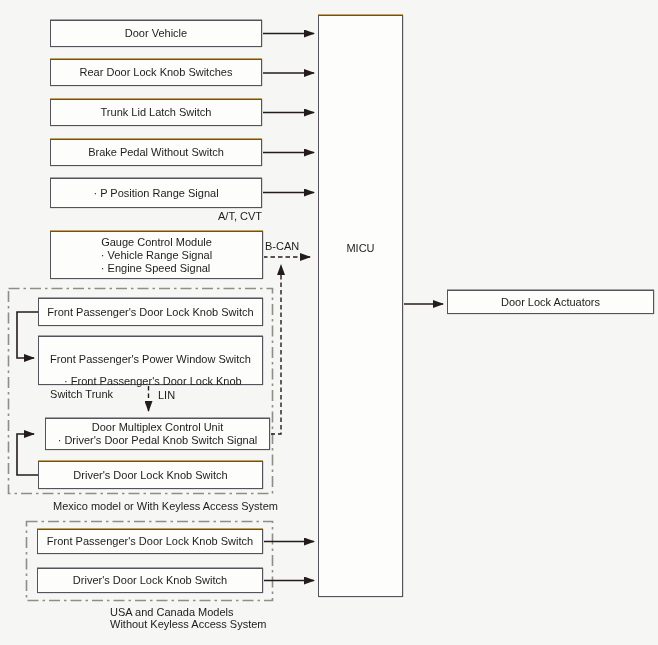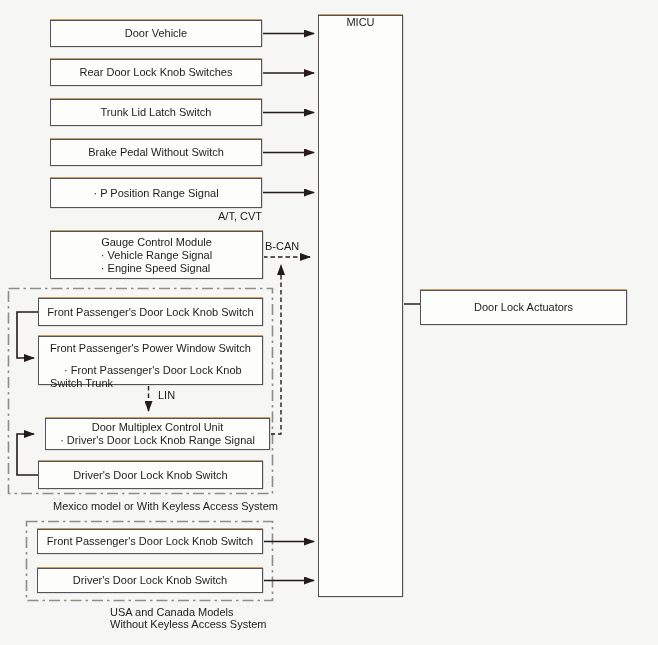--- a/index.html
+++ b/index.html
@@ -19,21 +19,21 @@
     box-shadow:0 -1px 0 #c2a263, 0 1px 0 #e2e2de, 1px 0 0 #d8d8d4;
     display:flex;align-items:center;justify-content:center;
     font-size:11px;line-height:13px;
     box-sizing:border-box;
     text-align:center;
   }
   .box .content{display:inline-block;text-align:left;}
   .box .title{text-align:center;}
   .wrap-sig{width:198px;text-indent:14px;margin-top:9px;}
   .box.pad-top{align-items:flex-start;}
-  .micu-label{text-align:center;width:100%;}
+  .micu-label{margin-top:226px;text-align:center;width:100%;}
   .lbl{
     position:absolute;font-size:11px;line-height:12px;white-space:nowrap;
   }
   .lbl.right{text-align:right;}
 </style>
 </head>
 <body>
 
 <div class="canvas">
 
@@ -97,33 +97,33 @@
       <div>· Engine Speed Signal</div>
     </div>
   </div>
 
   <div class="lbl" style="left:265px;top:240px">B-CAN</div>
 
   <div class="box" style="left:38px;top:298px;width:225px;height:28px">
     <span>Front Passenger's Door Lock Knob Switch</span>
   </div>
 
-  <div class="box pad-top" style="left:38px;top:336px;width:225px;height:49px;padding-top:5px">
+  <div class="box pad-top" style="left:38px;top:336px;width:225px;height:49px;padding-top:16px">
     <div class="content">
       <div class="title">Front Passenger's Power Window Switch</div>
       <div class="wrap-sig">· Front Passenger's Door Lock Knob Switch Trunk</div>
     </div>
   </div>
 
   <div class="lbl" style="left:158px;top:389px">LIN</div>
 
   <div class="box" style="left:45px;top:418px;width:225px;height:32px">
     <div class="content">
       <div class="title">Door Multiplex Control Unit</div>
-      <div>· Driver's Door Lock Knob Range Signal</div>
+      <div>· Driver's Door Pedal Knob Switch Signal</div>
     </div>
   </div>
 
   <div class="box" style="left:38px;top:461px;width:225px;height:28px">
     <span>Driver's Door Lock Knob Switch</span>
   </div>
 
   <div class="lbl" style="left:53px;top:500px">Mexico model or With Keyless Access System</div>
 
   <div class="box" style="left:37px;top:529px;width:226px;height:25px">
@@ -134,17 +134,17 @@
     <span>Driver's Door Lock Knob Switch</span>
   </div>
 
   <div class="lbl" style="left:110px;top:606px">USA and Canada Models</div>
   <div class="lbl" style="left:110px;top:618px">Without Keyless Access System</div>
 
   <div class="box pad-top" style="left:318px;top:15px;width:85px;height:582px">
     <div class="micu-label">MICU</div>
   </div>
 
-  <div class="box" style="left:420px;top:290px;width:207px;height:35px">
+  <div class="box" style="left:447px;top:290px;width:207px;height:24px">
     <span>Door Lock Actuators</span>
   </div>
 
 </div>
 
 </body></html>

